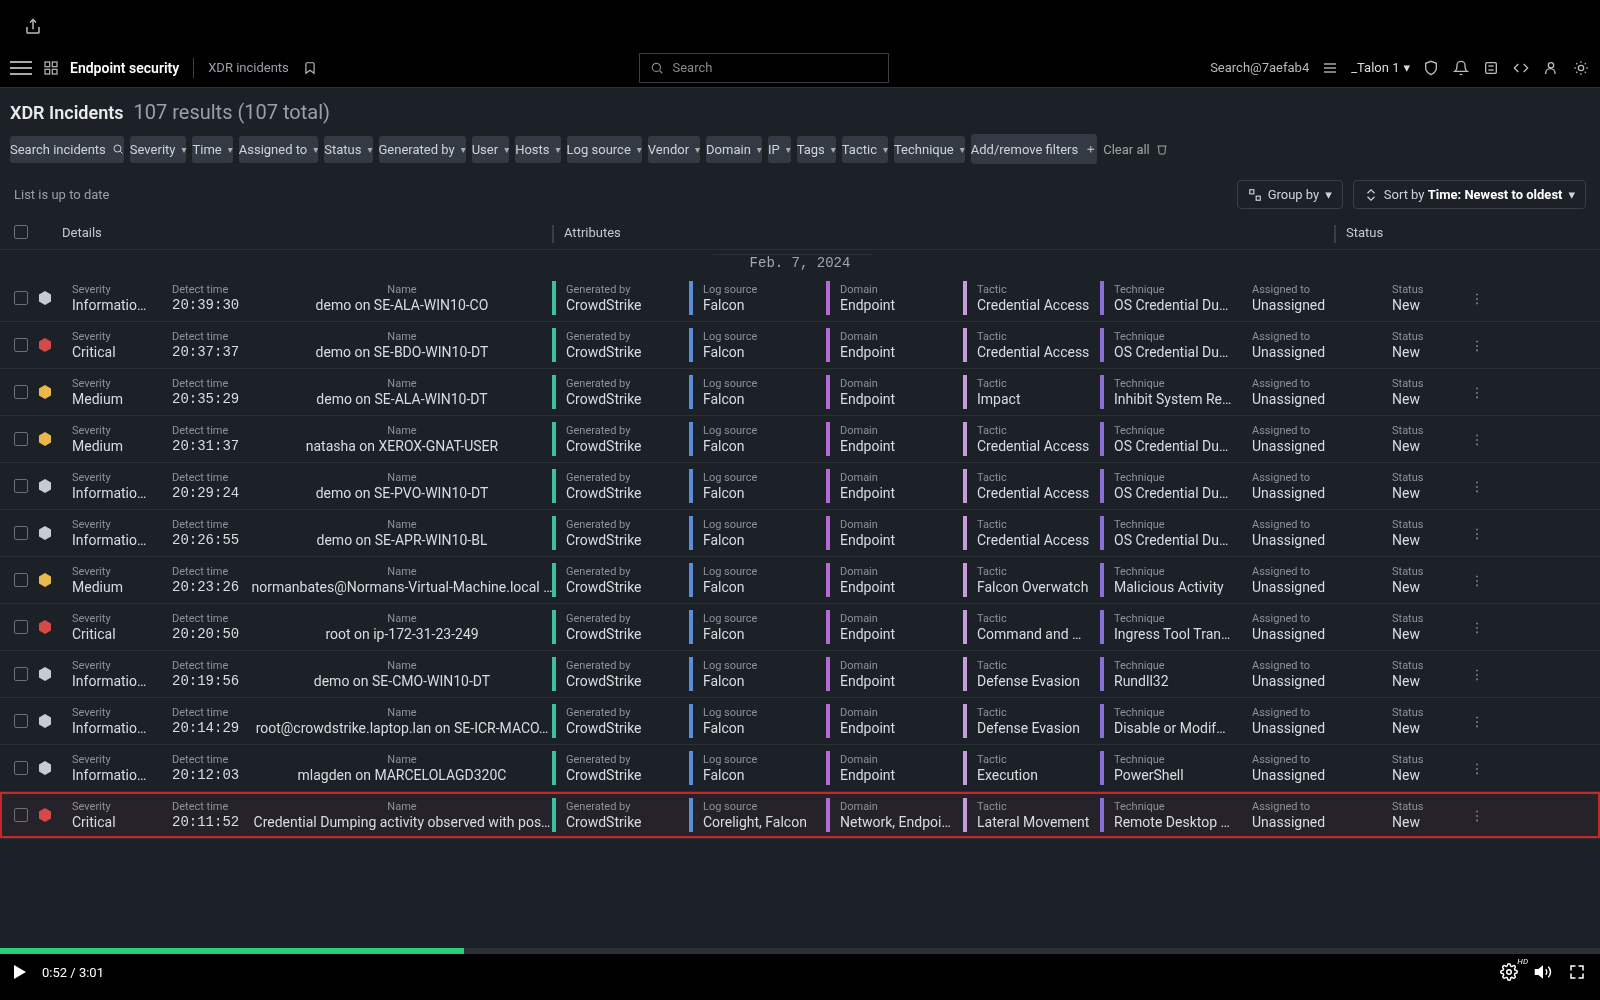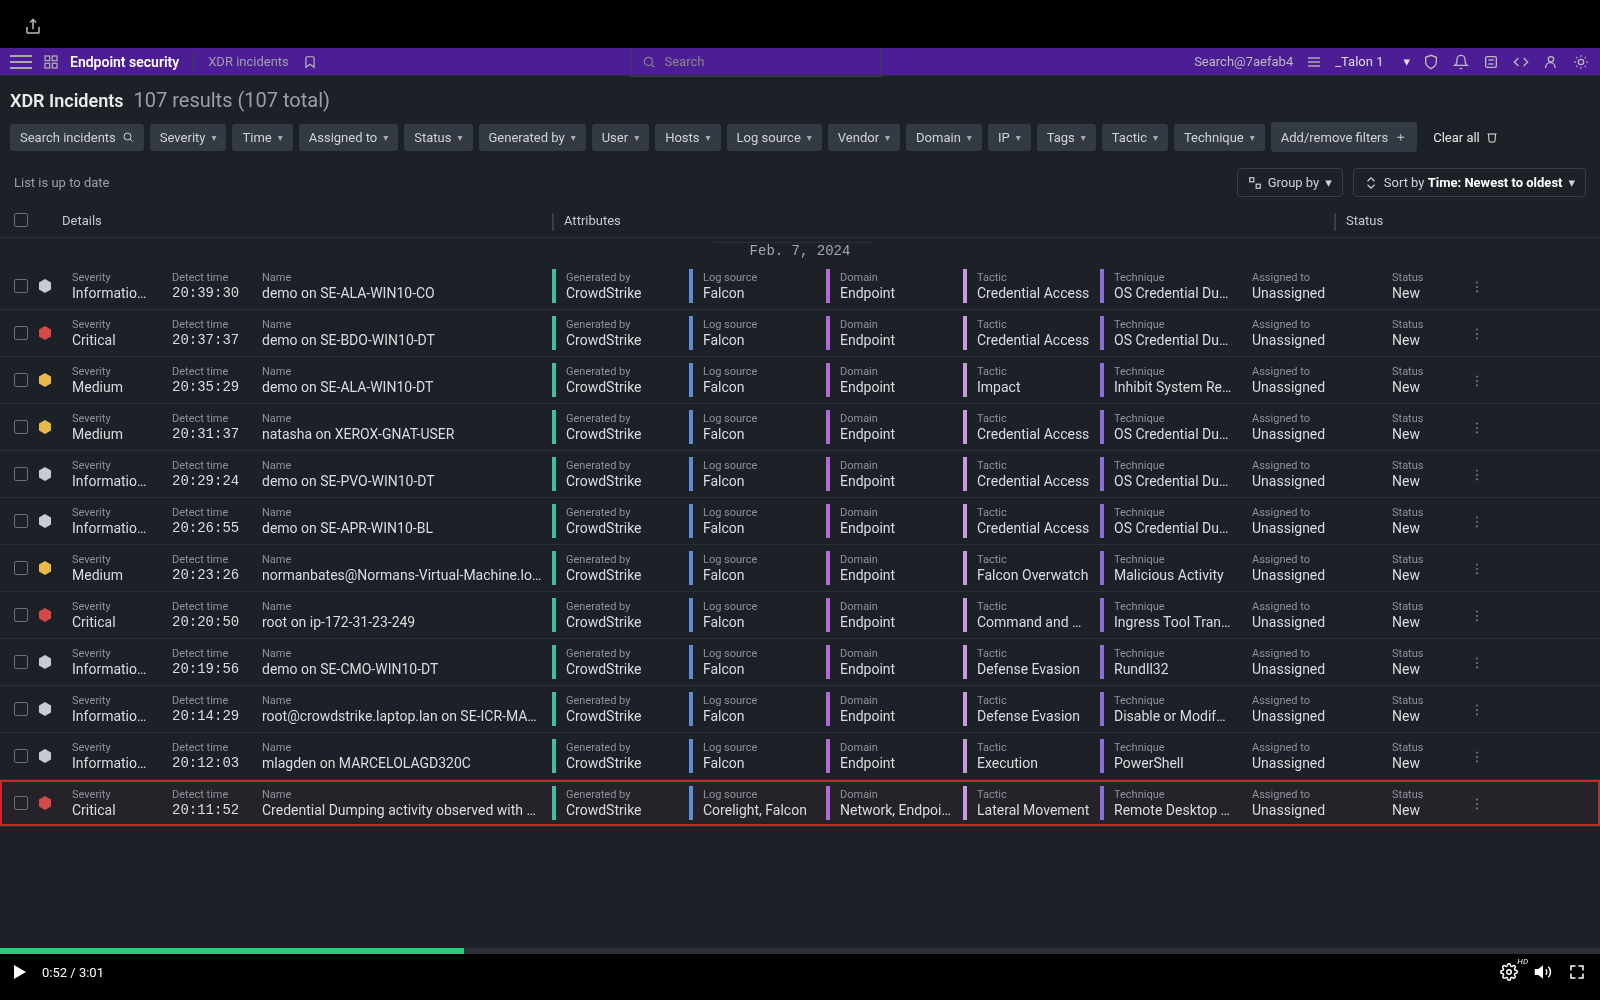--- a/index.html
+++ b/index.html
@@ -15,64 +15,64 @@
   .letterbox-top { background:#000; height:48px; position:relative; }
   .share-icon { position:absolute; top:18px; left:24px; color:#fff; cursor:pointer; }
   .app-area {
     background:#1c2027;
     height:900px;
     position:relative;
     overflow:hidden;
   }
   .topbar {
     display:flex; align-items:center;
-    height:28px;
+    height:40px;
     padding:0 10px;
-    background:#4c1d95;
+    background:#000000;
     border-bottom:1px solid #2b2f36;
   }
   .hamburger { width:22px; display:flex; flex-direction:column; gap:4px; cursor:pointer; margin-right:10px;}
   .hamburger span{ height:2px; background:#aaa;}
   .dash-icon { width:18px; height:18px; margin-right:10px; display:flex; align-items:center; justify-content:center; color:#aaa; cursor:pointer;}
   .topbar .title { font-weight:600; color:#fff; margin-right:14px; font-size:14px;}
   .topbar .divider { width:1px; height:20px; background:#3a3f47; margin-right:14px;}
   .topbar .breadcrumb { color:#9aa0a8; margin-right:12px; }
   .bookmark-icon { color:#9aa0a8; cursor:pointer;}
   .searchbar {
     margin-left:auto; margin-right:auto;
     width:250px; height:30px;
     border:1px solid #3a3f47;
     display:flex; align-items:center; gap:8px;
     padding:0 10px;
     color:#888;
   }
   .right-cluster { display:flex; align-items:center; gap:12px; color:#bbb;}
   .right-cluster .tenant { color:#bbb;}
-  .user-drop { display:flex; align-items:center; gap:20px; color:#ddd;justify-content:flex-end;}
+  .user-drop { display:flex; align-items:center; gap:4px; color:#ddd;justify-content:flex-end;}
   .icon-btn { width:18px; height:18px; display:flex; align-items:center; justify-content:center; cursor:pointer; color:#bbb;}
   .subheader {
     padding:12px 10px 10px 10px;
     display:flex; align-items:baseline; gap:10px;
   }
   .subheader .h1 { color:#eaeaea; font-size:18px; font-weight:600;}
   .subheader .count { color:#9aa0a8; font-size:20px;}
   .filters-row {
     display:flex; gap:6px; padding:0 10px 10px 10px; align-items:center;
   }
   .chip {
     background:#333a44;
-    padding:6px 10px;
+    padding:6px 0;
     border-radius:3px;
     color:#d0d3d8;
     display:flex; align-items:center; gap:6px;
     cursor:pointer; font-size:13px;
   }
   .chip.search { background:#333a44;}
   .chip .caret { font-size:10px; color:#aaa;}
-  .chip.clear { background:transparent; color:#e5e5e5;}
+  .chip.clear { background:transparent; color:#a3a3a3;}
   .list-status {
     padding:6px 14px; color:#9aa0a8; font-size:13px;
     display:flex; align-items:center;
   }
   .list-status .spacer{flex:1;}
   .group-pill, .sort-pill {
     border:1px solid #3a3f47; padding:6px 10px; border-radius:4px;
     display:flex; align-items:center; gap:6px; cursor:pointer; color:#d0d3d8;
   }
   .group-pill{margin-right:10px;}
@@ -117,21 +117,21 @@
   .cell {
     display:flex; flex-direction:column; justify-content:center;
     padding:0 10px;
     overflow:hidden; white-space:nowrap; text-overflow:ellipsis;
   }
   .cell .lbl{color:#8d929a; font-size:11px; line-height:14px;}
   .cell .val{color:#d9dce0; font-size:14px; overflow:hidden; text-overflow:ellipsis;}
   .cell.time .val{font-family:"Courier New", monospace;}
   .w-sev{width:100px;}
   .w-time{width:90px;}
-  .w-name{width:300px;}
+  .w-name{width:300px;align-items:center;}
   .tag-cell{border-left:4px solid transparent;}
   .tag-gen{border-left-color:#3fbf9f;}
   .tag-log{border-left-color:#5d8dd6;}
   .tag-dom{border-left-color:#b46bd4;}
   .tag-tac{border-left-color:#c79bdc;}
   .tag-tech{border-left-color:#8a6fd9;}
   .w-gen{width:137px;}
   .w-log{width:137px;}
   .w-dom{width:137px;}
   .w-tac{width:137px;}

